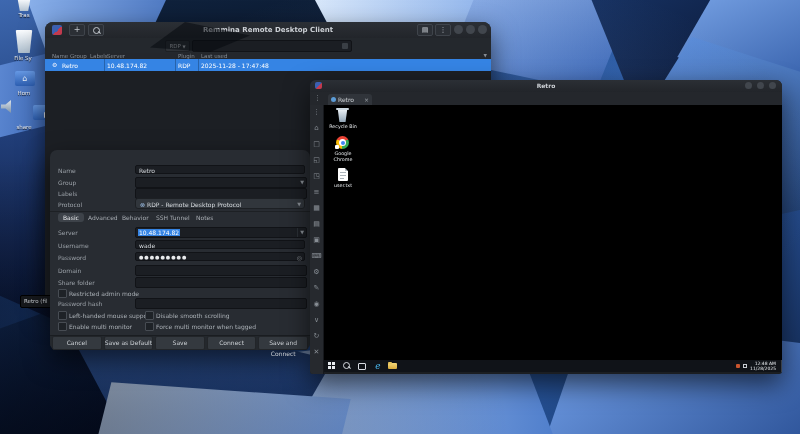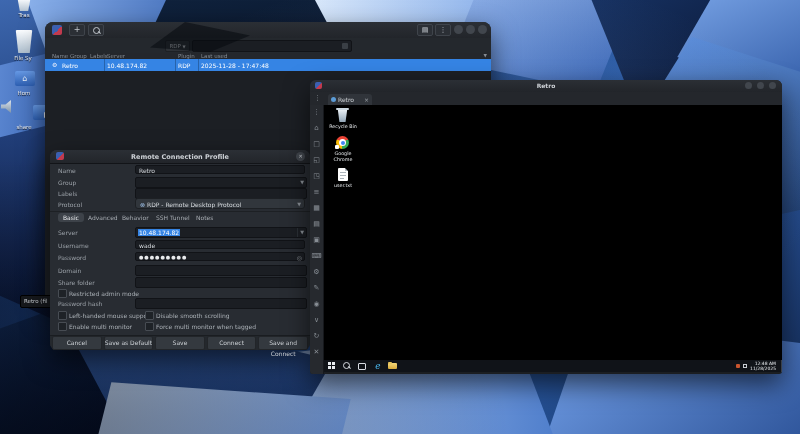--- a/index.html
+++ b/index.html
@@ -75,20 +75,21 @@
   <div class="win" style="left:45px;top:22px;width:446px;height:284px;background:#1e2126;border-radius:8px 8px 4px 4px;">
 
     <div class="titlebar" style="top:0;height:16px;border-radius:8px 8px 0 0;">
       <div class="abs" style="left:7px;top:3px;width:10px;height:10px;border-radius:2px;background:linear-gradient(135deg,#3c5fb0 55%,#c23a4e 55%)"></div>
       <div class="abs sq-btn" style="left:24px;top:2px;width:14px;height:10px;font-size:8px;line-height:9px;">+</div>
       <div class="abs sq-btn" style="left:43px;top:2px;width:14px;height:10px;">
         <span style="display:block;margin:2px auto 0;width:5px;height:5px;border:1px solid #c3c8cd;border-radius:50%;position:relative;">
           <span style="position:absolute;left:4px;top:4px;width:3px;height:1px;background:#c3c8cd;transform:rotate(45deg)"></span>
         </span>
       </div>
+      <div class="title-text" style="top:4px;font-size:7px;">Remmina Remote Desktop Client</div>
       <div class="abs sq-btn" style="right:58px;top:2px;width:14px;height:10px;font-size:7px;line-height:10px;">▤</div>
       <div class="abs sq-btn" style="right:40px;top:2px;width:14px;height:10px;font-size:7px;line-height:10px;">⋮</div>
       <div class="abs circle-btn" style="right:28px;top:3px;width:9px;height:9px;"></div>
       <div class="abs circle-btn" style="right:16px;top:3px;width:9px;height:9px;"></div>
       <div class="abs circle-btn" style="right:4px;top:3px;width:9px;height:9px;"></div>
     </div>
 
     <div class="abs" style="left:0;top:16px;width:100%;height:15px;background:#24282d;border-bottom:1px solid #17191d;">
       <div class="abs" style="left:120px;top:2px;width:23px;height:10px;background:#2e3237;border:1px solid #1d2024;border-radius:2px;color:#c6cace;font-size:5.5px;line-height:10px;text-align:center;">
         <span>RDP</span> <span style="font-size:4px;">▼</span>
@@ -122,25 +123,20 @@
     <div class="abs" style="left:0;top:49px;width:100%;height:235px;background:#1c1f24;border-radius:0 0 4px 4px;"></div>
 
     <div class="abs" style="left:105px;top:0;width:100px;height:30px;background:rgba(6,9,14,.55);clip-path:polygon(0 85%,35% 0,100% 45%,60% 100%);"></div>
   </div>
 
   <div class="abs" style="left:20px;top:295px;width:54px;height:11px;background:#16181c;border:1px solid #000;border-radius:2px;z-index:3;overflow:hidden;">
     <span style="display:block;color:#c8ccd1;font-size:5.5px;line-height:11px;padding-left:3px;white-space:nowrap;">Retro (fil</span>
   </div>
 
   <div class="win" style="left:50px;top:150px;width:260px;height:200px;background:#282c32;border-radius:7px;z-index:4;">
-    <div class="titlebar" style="top:0;height:13px;border-radius:7px 7px 0 0;">
-      <div class="abs" style="left:6px;top:2px;width:8px;height:8px;border-radius:2px;background:linear-gradient(135deg,#3c5fb0 55%,#c23a4e 55%)"></div>
-      <div class="title-text" style="top:3px;font-size:6.5px;">Remote Connection Profile</div>
-      <div class="abs circle-btn" style="right:5px;top:2px;width:9px;height:9px;color:#c9cdd2;font-size:5px;line-height:9px;text-align:center;">✕</div>
-    </div>
 
     <span class="field-label" style="left:8px;top:17px;">Name</span>
     <div class="abs input" style="left:85px;top:15px;width:170px;height:9px;font-size:6px;line-height:9px;padding-left:3px;box-sizing:border-box;">
       <span>Retro</span>
     </div>
     <span class="field-label" style="left:8px;top:29px;">Group</span>
     <div class="abs input" style="left:85px;top:27px;width:170px;height:9px;">
       <span class="abs" style="right:2px;top:0;color:#888e95;font-size:5px;line-height:8px;">▼</span>
     </div>
     <span class="field-label" style="left:8px;top:40px;">Labels</span>

